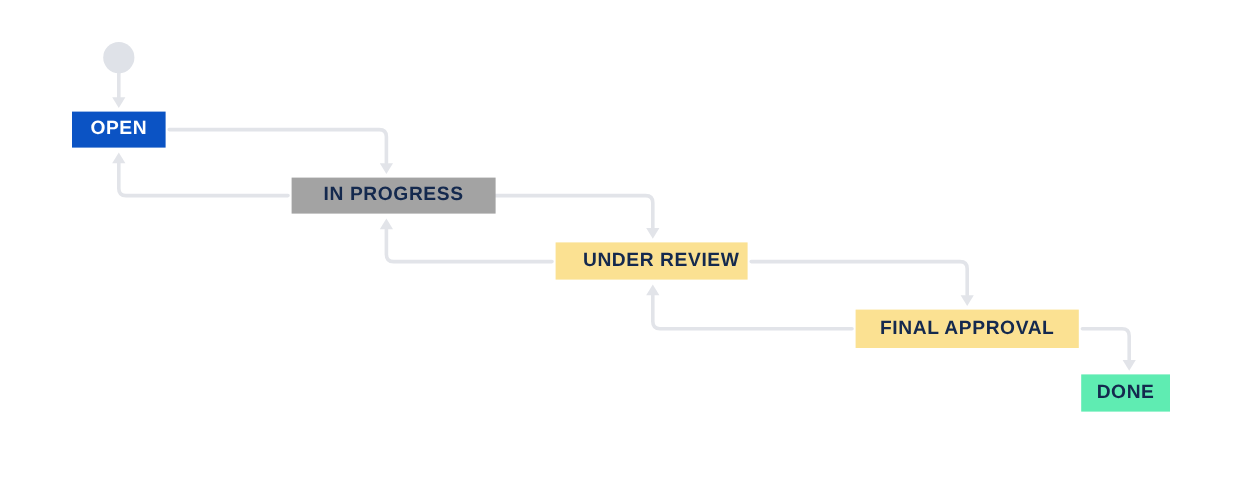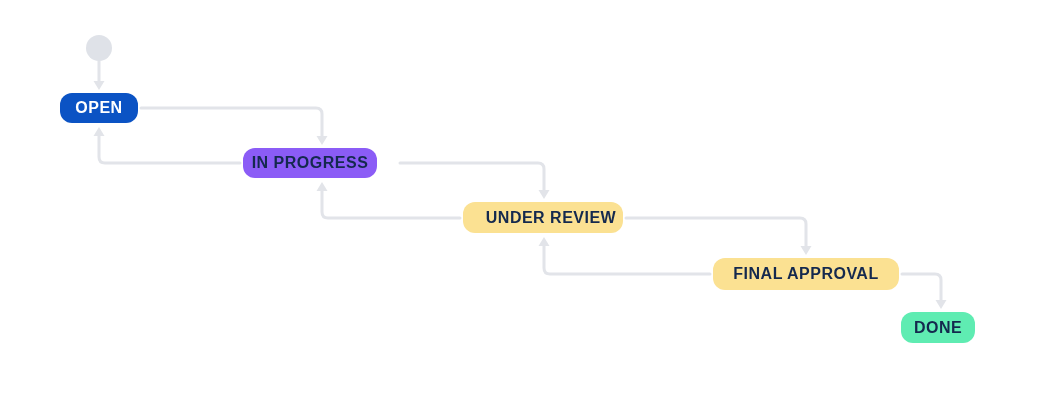--- a/index.html
+++ b/index.html
@@ -4,21 +4,21 @@
 <style>
   * { margin: 0; padding: 0; box-sizing: border-box; }
   html, body { width: 1050px; height: 417px; background: #ffffff; overflow: hidden; }
   body { font-family: "Liberation Sans", "DejaVu Sans", sans-serif; }
   .stage { position: relative; width: 1050px; height: 417px; background: #ffffff; }
   .edges-svg { position: absolute; left: 0; top: 0; width: 1050px; height: 417px; }
   .node { position: absolute; }
   .status-badge {
     display: flex; align-items: center; justify-content: center;
     font-weight: 700; font-size: 16px; letter-spacing: 0.5px;
-    border-radius: 12px; white-space: nowrap; cursor: default; text-align: right;
+    border-radius: 0; white-space: nowrap; cursor: default; text-align: right;
   }
   .start-circle { border-radius: 50%; }
 </style>
 </head>
 <body style="background: rgb(255, 255, 255);">
 
 <div class="stage">
 
   <svg id="edges" class="edges-svg" xmlns="http://www.w3.org/2000/svg" viewBox="0 0 1050 417">
       <path d="M 99 61 L 99 81" fill="none" stroke="#e2e4e9" stroke-width="3" stroke-linecap="round" stroke-linejoin="round"></path>
@@ -36,21 +36,21 @@
       <path d="M 710 274 L 550 274 Q 544 274 544 268 L 544 246" fill="none" stroke="#e2e4e9" stroke-width="3" stroke-linecap="round" stroke-linejoin="round"></path>
       <polygon points="544,237 549.5,246 538.5,246" fill="#e2e4e9"></polygon>
       <path d="M 902 274 L 935 274 Q 941 274 941 280 L 941 300" fill="none" stroke="#e2e4e9" stroke-width="3" stroke-linecap="round" stroke-linejoin="round"></path>
       <polygon points="941,309 935.5,300 946.5,300" fill="#e2e4e9"></polygon>
     </svg>
 
   <div id="node-start" class="node start-circle" style="left: 86px; top: 35px; height: 26px; width: 26px; background: rgb(223, 226, 232);"></div>
 
   <div id="node-open" class="node status-badge" style="left: 60px; top: 93px; width: 78px; height: 30px; background: rgb(11, 83, 196); color: rgb(255, 255, 255);">OPEN</div>
 
-  <div id="node-in-progress" class="node status-badge" style="left: 243px; top: 148px; width: 134px; height: 30px; background: #8b5cf6; color: rgb(20, 41, 78);">IN PROGRESS</div>
+  <div id="node-in-progress" class="node status-badge" style="left: 243px; top: 148px; width: 170px; height: 30px; background: #a3a3a3; color: rgb(20, 41, 78);">IN PROGRESS</div>
 
   <div id="node-under-review" class="node status-badge" style="left: 463px; top: 202px; width: 160px; height: 31px; background: rgb(251, 225, 146); color: rgb(20, 41, 78); padding-left: 16px;">UNDER REVIEW</div>
 
   <div id="node-done" class="node status-badge" style="left: 901px; top: 312px; width: 74px; height: 31px; background: rgb(95, 236, 178); color: rgb(20, 41, 78);">DONE</div>
 
   <div id="node-final-approval" class="node status-badge" style="left: 713px; top: 258px; width: 186px; height: 32px; background: rgb(251, 225, 146); color: rgb(20, 41, 78);">FINAL APPROVAL</div>
 
 </div>
 
 </body></html>

